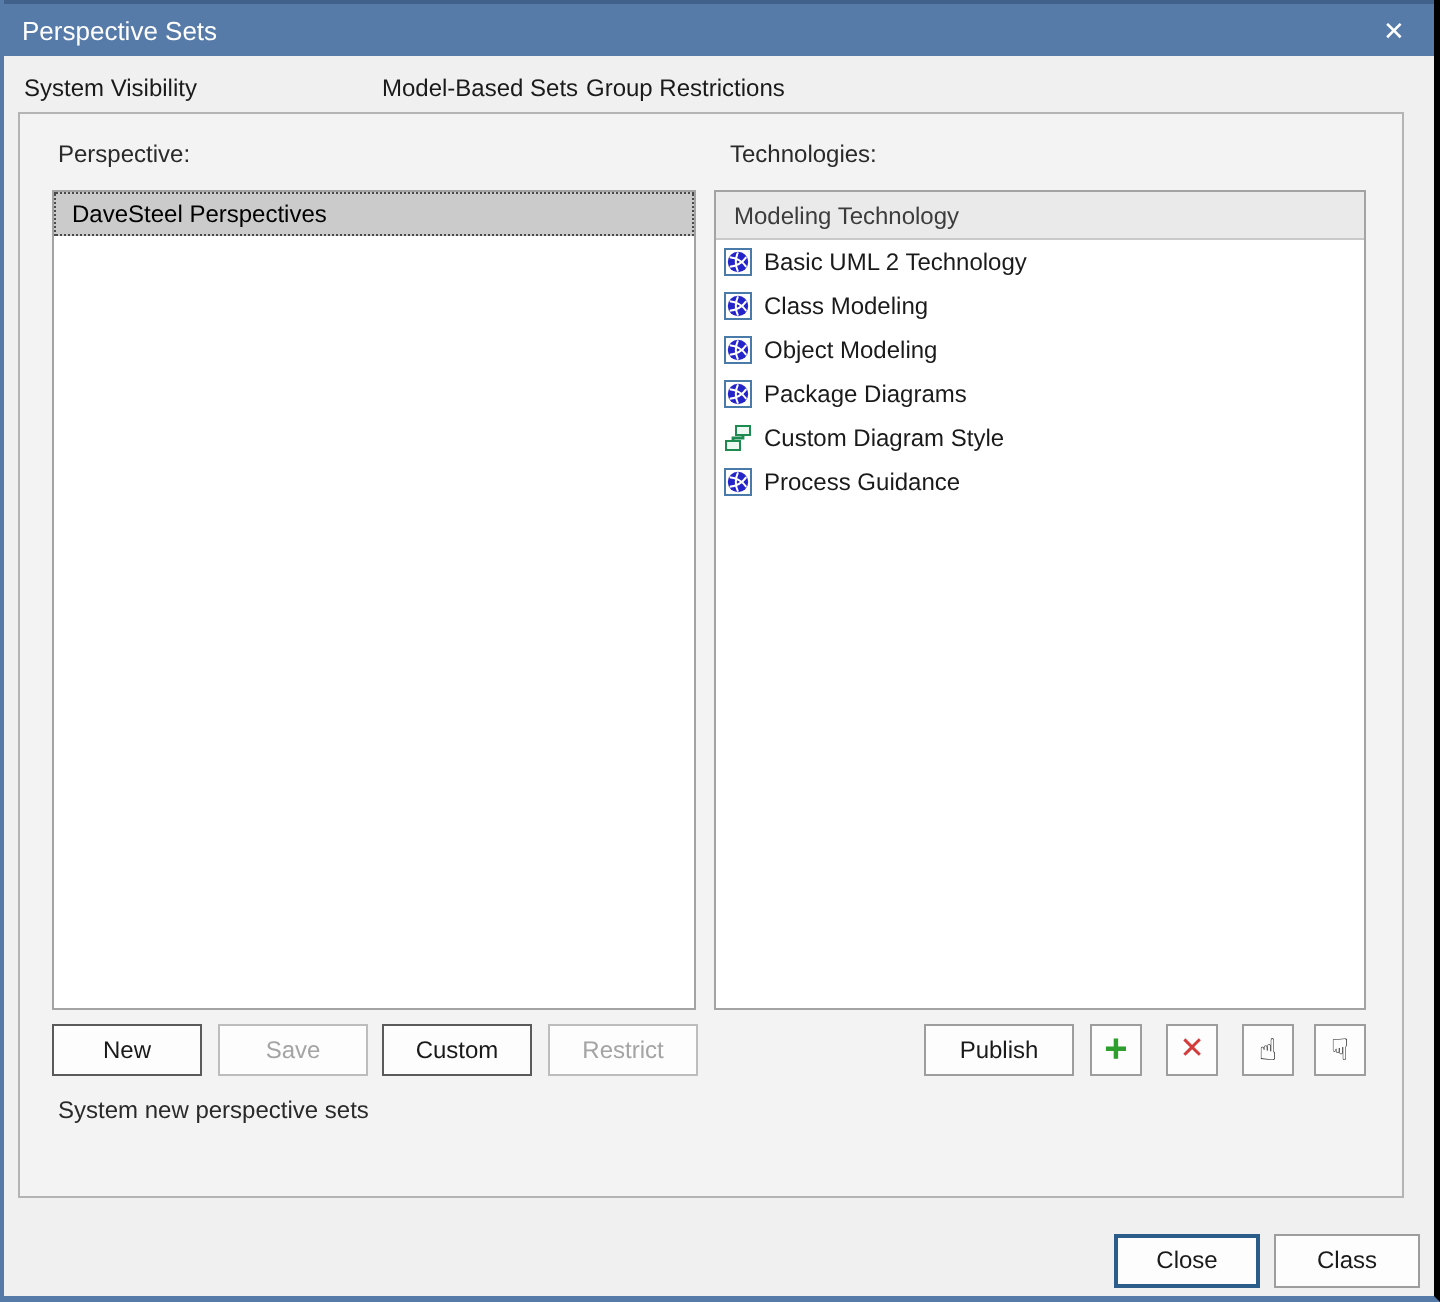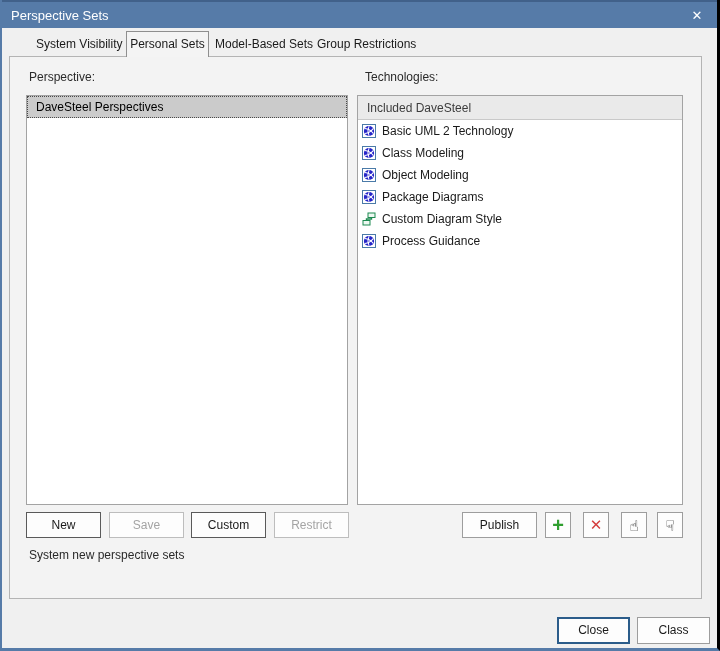--- a/index.html
+++ b/index.html
@@ -18,21 +18,21 @@
     background:#567ba8; border-top:2px solid #41618a;
     display:flex; align-items:center;
   }
   .titlebar .title { color:#ffffff; font-size:13px; padding-left:11px; }
   .titlebar .close-btn {
     position:absolute; right:12px; top:3px; width:22px; height:22px;
     color:#ffffff; font-size:13px; font-weight:bold; text-align:center; line-height:22px;
     cursor:pointer;
   }
   
-  .tab { position:absolute; top:34px; height:21px; line-height:21px; color:#1a1a1a; cursor:pointer;margin-left:24px; }
+  .tab { position:absolute; top:34px; height:21px; line-height:21px; color:#1a1a1a; cursor:pointer; }
   .tab.active {
     top:31px; height:26px; line-height:24px; background:#f4f4f4;
     border:1px solid #8f8f8f; border-bottom:none; z-index:3; text-align:center;
   }
   
   .panel {
     position:absolute; left:7px; top:56px; width:693px; height:543px;
     background:#f3f3f3; border:1px solid #b4b4b4; z-index:1;
   }
   .panel-label { position:absolute; color:#2a2a2a; }
@@ -78,36 +78,35 @@
 <body>
 
 <div class="dialog">
 
   <div class="titlebar">
     <span class="title">Perspective Sets</span>
     <span class="close-btn">✕</span>
   </div>
 
   <div class="tab" style="left:10px;">System Visibility</div>
-  <div class="tab active" style="left:100px; width:83px;">Personal Sets</div>
   <div class="tab" style="left:189px;">Model-Based Sets</div>
   <div class="tab" style="left:291px;">Group Restrictions</div>
 
   <div class="panel">
 
     <span class="panel-label" style="left:19px; top:13px;">Perspective:</span>
     <span class="panel-label" style="left:355px; top:13px;">Technologies:</span>
 
     <div class="listbox" style="left:16px; top:38px; width:322px; height:410px;">
       <div class="row-selected">DaveSteel Perspectives</div>
     </div>
 
     <div class="listbox" style="left:347px; top:38px; width:326px; height:410px;">
       <div class="list-header">
-        <span class="col-tech">Included DaveSteel</span>
+        <span class="col-tech">Modeling Technology</span>
       </div>
 
       <div class="tech-item">
         <svg class="ticon" viewBox="0 0 14 14">
             <rect x="0.5" y="0.5" width="13" height="13" fill="#ffffff" stroke="#4a7aa8"></rect>
             <circle cx="7" cy="7" r="5.1" fill="#2424c8"></circle>
             <path d="M7 2.2 Q4.8 7 7 11.8" stroke="#ffffff" stroke-width="1" fill="none"></path>
             <path d="M7 2.2 Q4.8 7 7 11.8" stroke="#ffffff" stroke-width="1" fill="none" transform="rotate(120 7 7)"></path>
             <path d="M7 2.2 Q4.8 7 7 11.8" stroke="#ffffff" stroke-width="1" fill="none" transform="rotate(240 7 7)"></path>
           </svg>

